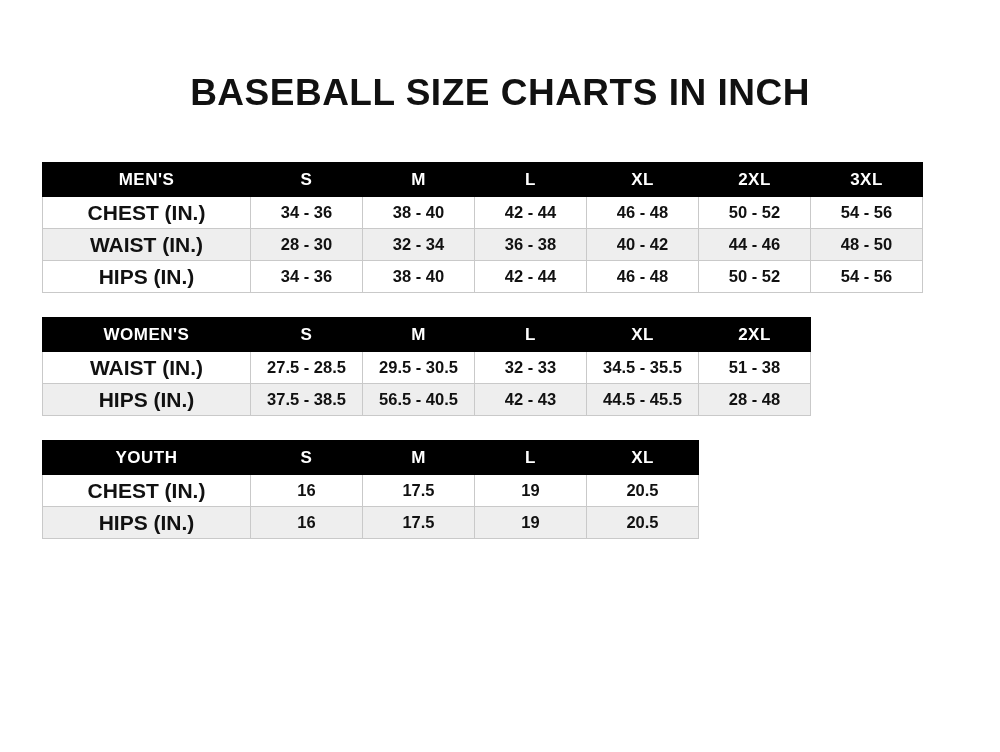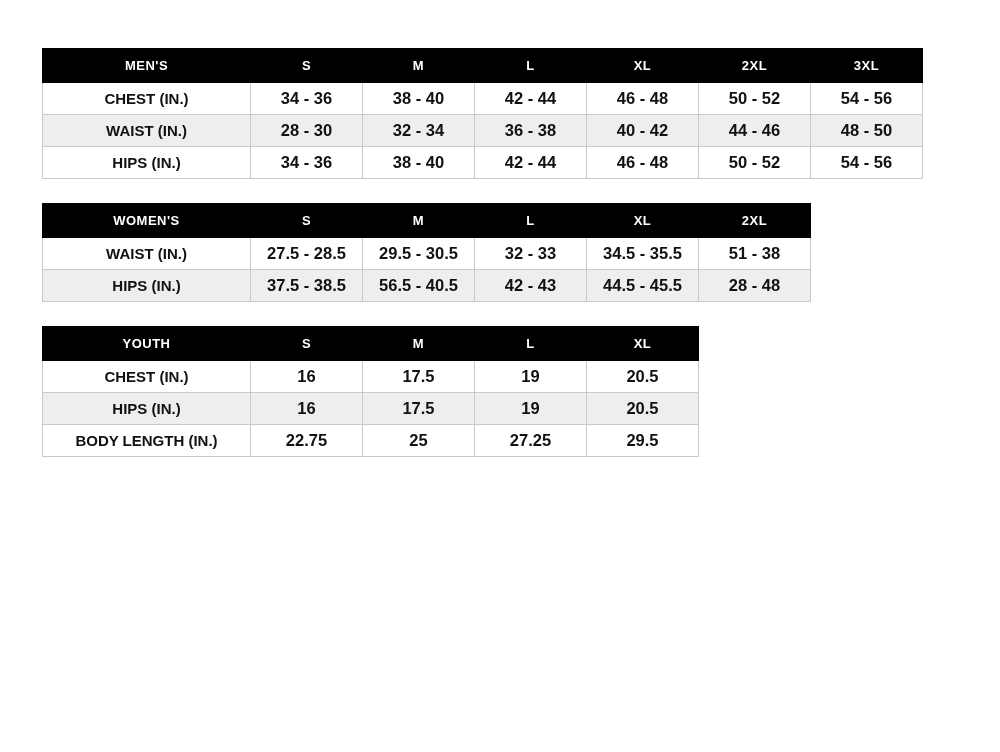--- a/index.html
+++ b/index.html
@@ -49,56 +49,57 @@
     padding: 0 4px;
     white-space: nowrap;
     font-weight: bold;
   }
   
   table.size-table thead tr th {
     background: #000000;
     color: #ffffff;
     border: 1px solid #000000;
     height: 33px;
-    font-size: 13px;
+    font-size: 17px;
     letter-spacing: 0.5px;
   }
   table.size-table thead tr th.rowlabel-head {
     text-align: center;
   }
   
   table.size-table tbody tr:nth-child(even) td {
     background: #eeeeee;
   }
   table.size-table tbody tr:nth-child(odd) td {
     background: #ffffff;
   }
   td.rowlabel {
     text-align: center;
-    font-size: 15px;
+    font-size: 21px;
     margin-top: 28px;
   }
   .table-block {
     margin-bottom: 24px;
   }
   
   .t-men col.c0 { width: 208px; }
   .t-men col.cx { width: 112px; }
 
   .t-women col.c0 { width: 208px; }
   .t-women col.cx { width: 112px; }
 
   .t-youth col.c0 { width: 208px; }
   .t-youth col.cx { width: 112px; }
 </style>
 </head>
 <body>
 
 <div class="page">
 
+  <h1 class="chart-title">BASEBALL SIZE CHARTS IN INCH</h1>
 
   <div class="tables-wrap">
 
     <div class="table-block">
       <table class="size-table t-men">
         <colgroup>
           <col class="c0">
             <col class="cx">
             <col class="cx">
             <col class="cx">
@@ -216,25 +217,18 @@
             <td>19</td>
             <td>20.5</td>
           </tr>
           <tr>
             <td class="rowlabel">HIPS (IN.)</td>
             <td>16</td>
             <td>17.5</td>
             <td>19</td>
             <td>20.5</td>
           </tr>
-          <tr>
-            <td class="rowlabel">BODY LENGTH (IN.)</td>
-            <td>22.75</td>
-            <td>25</td>
-            <td>27.25</td>
-            <td>29.5</td>
-          </tr>
         </tbody>
       </table>
     </div>
 
   </div>
 </div>
 
 </body></html>

